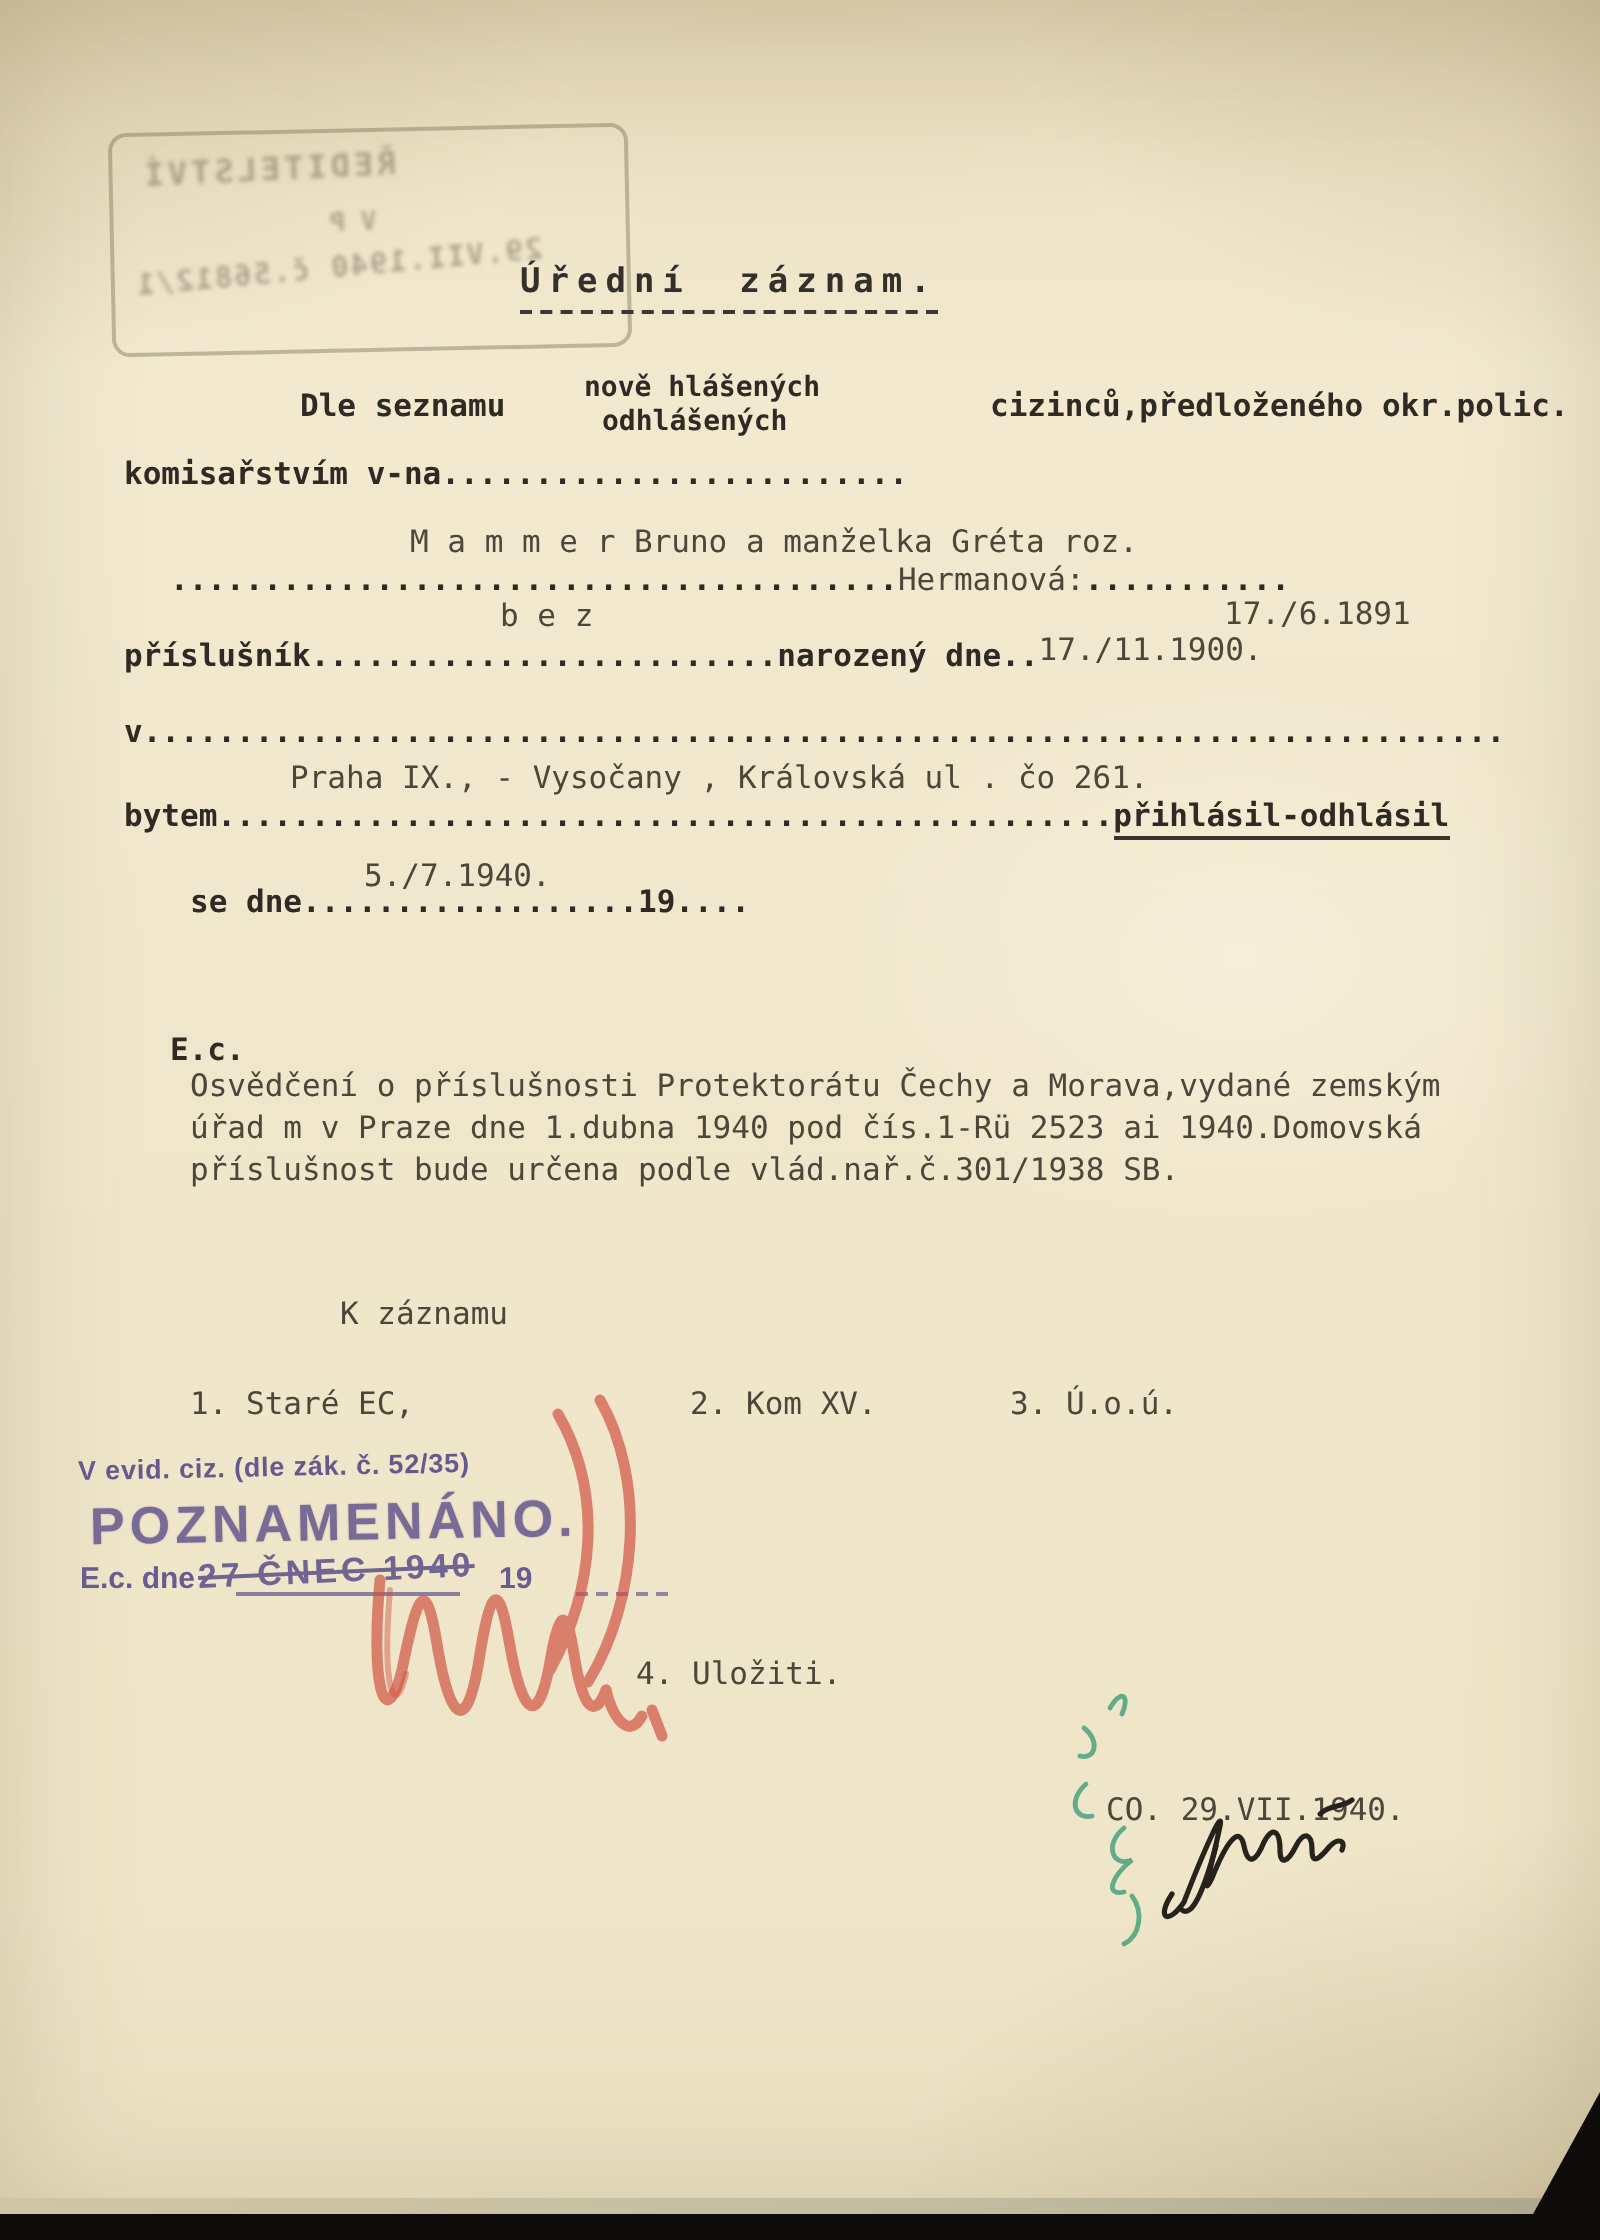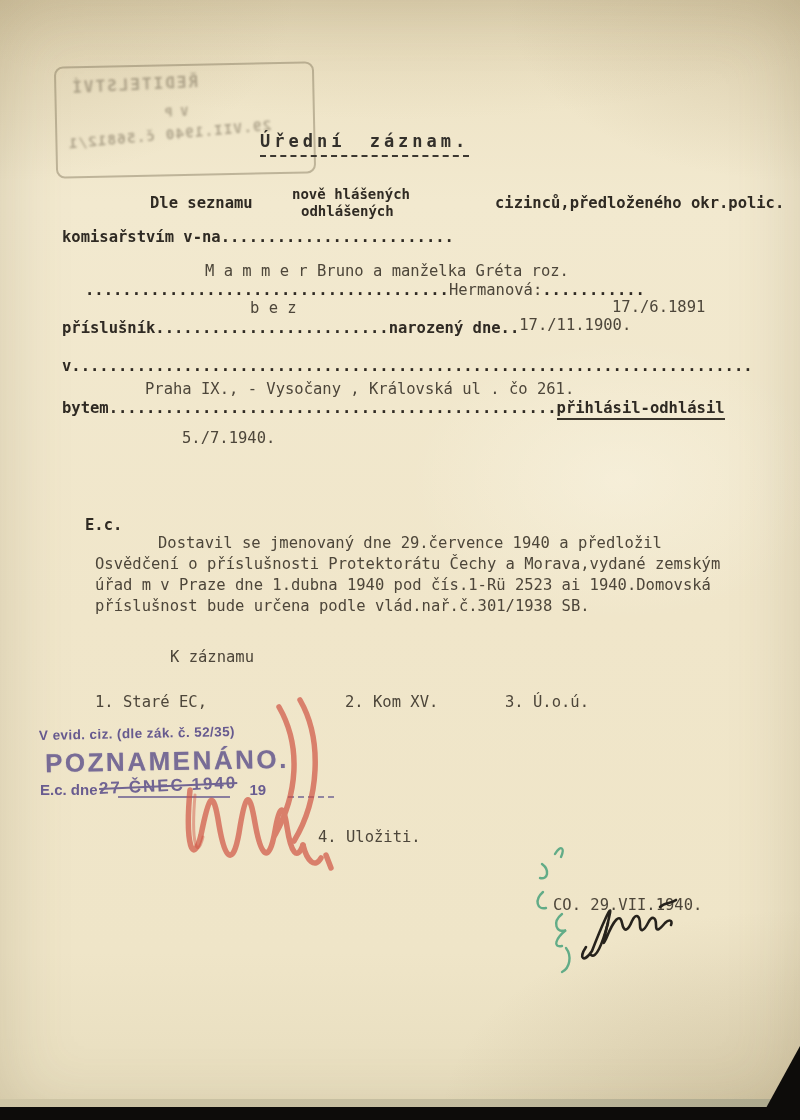--- a/index.html
+++ b/index.html
@@ -84,25 +84,25 @@
 
   <div class="abs fs15" style="left:62px;top:319px;"><span class="formtxt">příslušník</span><span class="formtxt">.........................</span><span class="formtxt">narozený dne..</span><span class="typed" style="position:relative;top:-3px;">17./11.1900.</span></div>
 
   <div class="abs fs15" style="left:62px;top:357px;"><span class="formtxt">v</span><span class="formtxt">.........................................................................</span></div>
 
   <div class="abs typed fs15" style="left:145px;top:380px;">Praha IX., - Vysočany , Královská ul . čo 261.</div>
 
   <div class="abs fs15" style="left:62px;top:399px;"><span class="formtxt">bytem</span><span class="formtxt">................................................</span><span class="formtxt underlined">přihlásil-odhlásil</span></div>
 
   <div class="abs typed fs15" style="left:182px;top:429px;">5./7.1940.</div>
+  <div class="abs fs15" style="left:95px;top:442px;"><span class="formtxt">se dne</span><span class="formtxt">..................</span><span class="formtxt">19....</span></div>
 
   <div class="abs formtxt fs15" style="left:85px;top:516px;text-align:right;">E.c.</div>
 
   <div class="abs typed" style="left:95px;top:533px;">
-    <div class="para-line" style="padding-left:63px;">Dostavil se jmenovaný dne 29.července 1940 a předložil</div>
     <div class="para-line">Osvědčení o příslušnosti Protektorátu Čechy a Morava,vydané zemským</div>
     <div class="para-line">úřad m v Praze dne 1.dubna 1940 pod čís.1-Rü 2523 ai 1940.Domovská</div>
     <div class="para-line">příslušnost bude určena podle vlád.nař.č.301/1938 SB.</div>
   </div>
 
   <div class="abs typed fs15" style="left:170px;top:648px;">K záznamu</div>
 
   <div class="abs typed fs15" style="left:95px;top:693px;">1. Staré EC,</div>
   <div class="abs typed fs15" style="left:345px;top:693px;">2. Kom XV.</div>
   <div class="abs typed fs15" style="left:505px;top:693px;">3. Ú.o.ú.</div>

